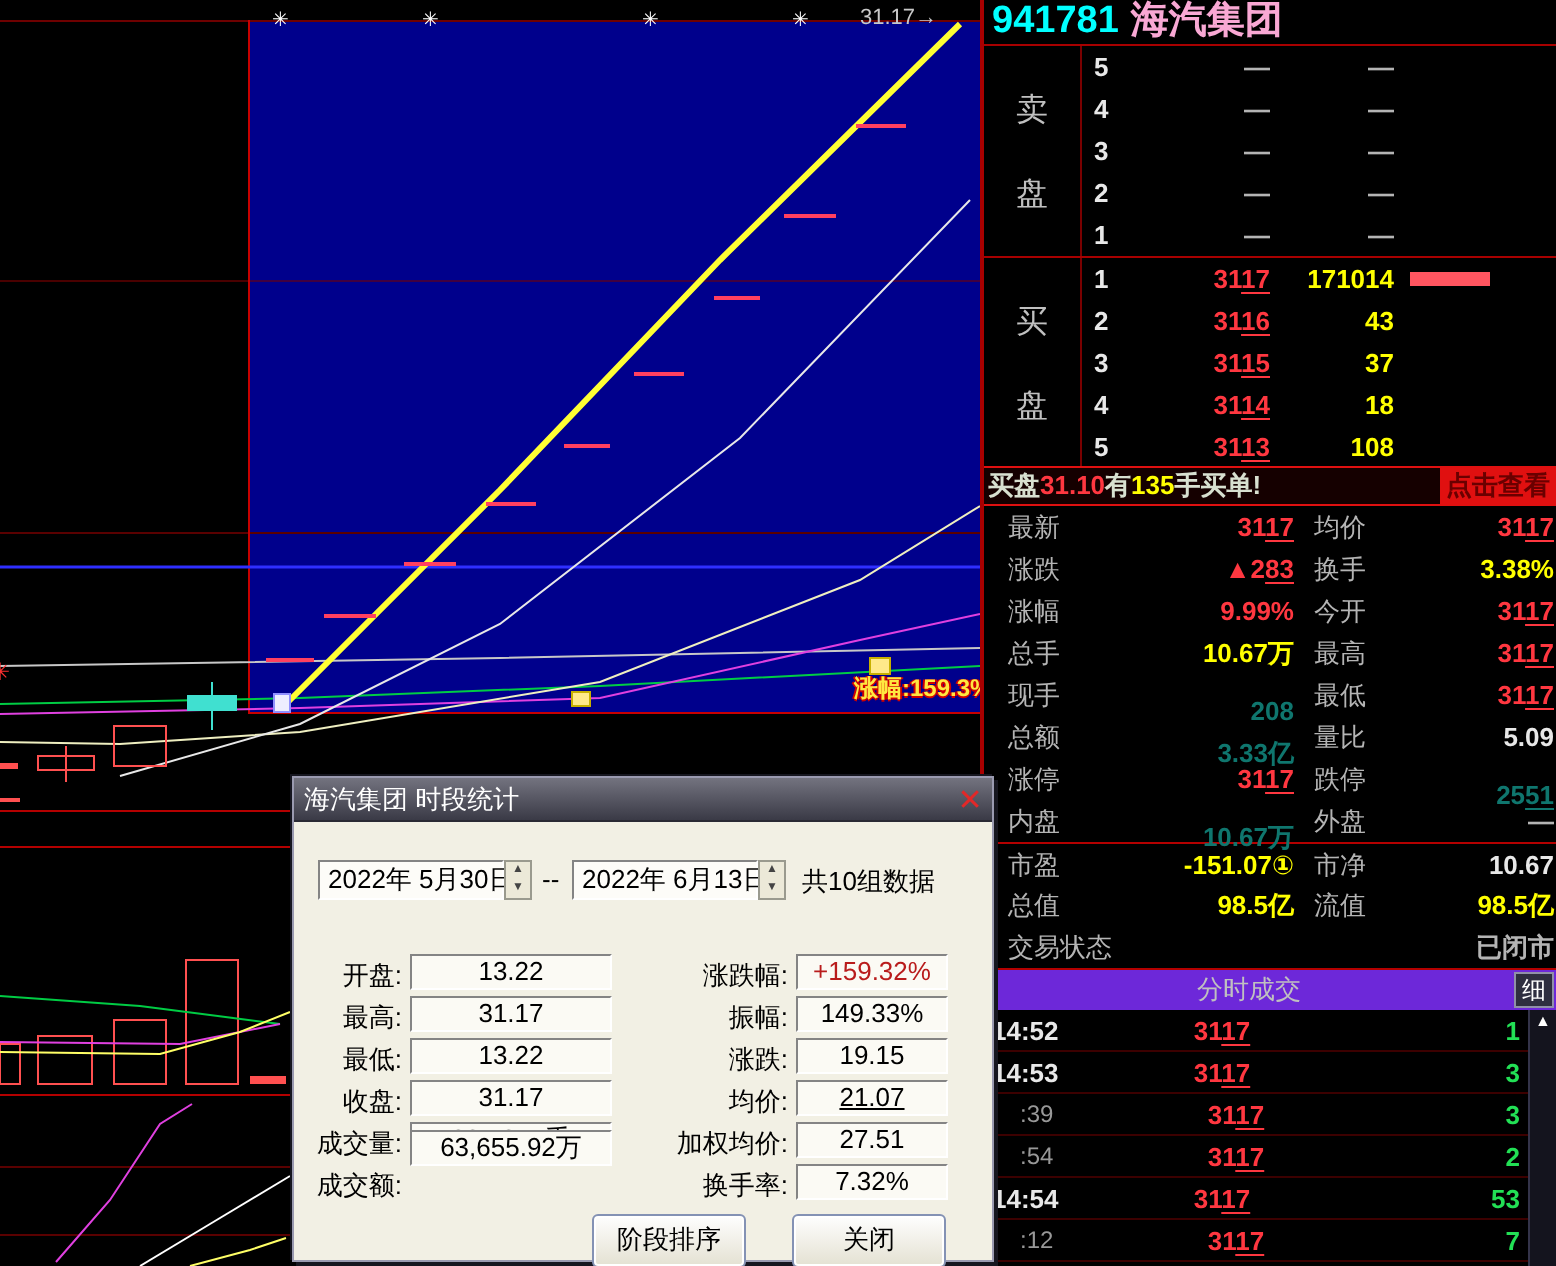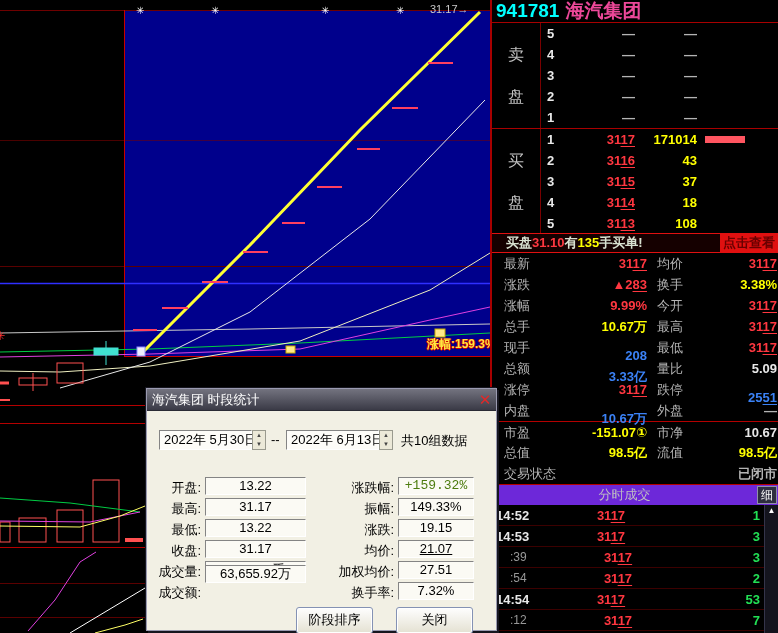--- a/index.html
+++ b/index.html
@@ -11,36 +11,36 @@
   .star{position:absolute;top:6px;color:#ffffff;font-size:10px;line-height:10px;}
   .gain-label{position:absolute;left:427px;top:336px;font-size:12px;font-weight:bold;color:#ffe840;
               text-shadow:1px 0 0 #d00000,-1px 0 0 #d00000,0 1px 0 #d00000;white-space:nowrap;}
   .edge-marker{position:absolute;left:-5px;top:329px;color:#ff3030;font-size:12px;}
   
   .right-panel{position:absolute;left:490px;top:0;width:288px;height:633px;background:#000;
                border-left:2px solid #a80000;box-sizing:border-box;font-size:13px;}
   .panel-header{position:absolute;left:0;top:0;width:100%;height:22px;line-height:22px;padding-left:4px;
                 box-sizing:border-box;font-size:19px;font-weight:bold;white-space:nowrap;}
   .code{color:#00ffff;margin-right:6px;}
-  .stock-name{color:#ec4899;}
+  .stock-name{color:#f9a8d4;}
   .orderbook{position:absolute;left:0;top:22px;width:100%;height:211px;border-top:1px solid #a80000;
              box-sizing:border-box;}
   .ob-side-label{position:absolute;left:0;width:48px;color:#c0c0c0;font-size:16px;text-align:center;}
   .ob-divider{position:absolute;left:0;top:105px;width:100%;border-top:1px solid #a80000;}
   .ob-col-divider{position:absolute;left:48px;top:0;height:100%;border-left:1px solid #7a0000;}
   .ob-rows{position:absolute;left:49px;top:0;width:237px;}
   .ob-row{display:flex;height:21px;line-height:21px;align-items:center;}
   .ob-level{width:20px;padding-left:6px;color:#e8e8e8;font-weight:bold;}
   .ob-price{width:68px;text-align:right;font-weight:bold;}
   .ob-vol{width:62px;text-align:right;font-weight:bold;}
   .ob-bar{height:7px;width:40px;background:#ff5560;margin-left:8px;}
   .banner{position:absolute;left:0;top:233px;width:100%;height:20px;line-height:18px;background:#150000;
           border-top:1px solid #e01010;border-bottom:1px solid #e01010;box-sizing:border-box;
           display:flex;align-items:center;font-weight:bold;font-size:13px;}
-  .banner-text{flex:1;padding-left:14px;color:#d8e0d0;white-space:nowrap;}
+  .banner-text{flex:1;padding-left:2px;color:#d8e0d0;white-space:nowrap;}
   .banner-action{background:#e01010;color:#6a0000;padding:0 3px;height:18px;line-height:18px;}
   .stats{position:absolute;left:0;top:253px;width:100%;}
   .st-row{display:flex;height:21px;line-height:21px;align-items:center;}
   .st-row.div-top{border-top:1px solid #b40000;box-sizing:border-box;}
   .st-ll{width:54px;padding-left:12px;color:#b4b4b4;}
   .st-lv{width:89px;text-align:right;font-weight:bold;}
   .st-rl{width:56px;padding-left:10px;color:#b4b4b4;}
   .st-rv{flex:1;text-align:right;font-weight:bold;padding-right:1px;}
   .tape-head{position:absolute;left:0;top:484px;width:100%;height:21px;line-height:20px;background:#6d28d9;
              border-top:1px solid #b40000;box-sizing:border-box;display:flex;align-items:center;}
@@ -51,39 +51,39 @@
   .tape-row{display:flex;height:21px;line-height:21px;align-items:flex-start;border-bottom:1px solid #3c0000;
             box-sizing:border-box;}
   .tape-time{width:60px;padding-left:4px;font-weight:bold;color:#e8e8e8;}
   .tape-time.dim{color:#989898;font-weight:normal;font-size:12px;padding-left:18px;width:46px;}
   .tape-price{width:110px;text-align:center;font-weight:bold;}
   .tape-vol{flex:1;text-align:right;padding-right:6px;font-weight:bold;color:#22e055;}
   .tape-scroll{position:absolute;right:0;top:505px;width:14px;height:128px;background:#14141e;
                border-left:1px solid #34344a;box-sizing:border-box;text-align:center;}
   .tape-scroll .arrow{color:#ffffff;font-size:8px;line-height:12px;display:block;}
   
-  .red{color:#ff3740;} .yel{color:#ffff00;} .grn{color:#3b82f6;margin-top:16px;} .wht{color:#e8e8e8;} .gry{color:#b4b4b4;}
+  .red{color:#ff3740;} .yel{color:#ffff00;} .grn{color:#0f766e;margin-top:16px;} .wht{color:#e8e8e8;} .gry{color:#b4b4b4;}
   .u2{text-decoration:underline;text-underline-offset:2px;text-decoration-thickness:1px;}
   
   .dialog{position:absolute;left:146px;top:388px;width:351px;height:243px;background:#f2f0e4;
           border:1px solid #9a9ab0;box-shadow:2px 2px 0 0 #16161f, -1px -1px 0 0 #16161f;box-sizing:border-box;}
   .dlg-titlebar{height:22px;background:linear-gradient(#73737f,#3a3a46);display:flex;align-items:center;
                 color:#ffffff;font-size:13px;padding-left:5px;border-bottom:1px solid #2a2a34;box-sizing:border-box;}
   .dlg-title{flex:1;}
   .dlg-close{width:22px;text-align:center;color:#e22828;font-weight:bold;font-size:15px;cursor:default;}
   .dlg-body{position:relative;width:100%;height:220px;font-size:13px;color:#000;}
   .date-box{position:absolute;height:20px;background:#fdfcf8;border:1px solid;border-color:#848484 #ffffff #ffffff #848484;
             box-sizing:border-box;line-height:18px;padding-left:4px;white-space:nowrap;}
   .spinner{position:absolute;width:14px;height:20px;background:#ece9d8;border:1px solid #9a9a8e;box-sizing:border-box;
            font-size:6px;color:#444;text-align:center;line-height:9px;}
   .dlg-static{position:absolute;white-space:nowrap;}
   .fld-label{position:absolute;text-align:right;white-space:nowrap;}
   .fld-box{position:absolute;height:18px;background:#fbfaf4;border:1px solid;border-color:#848484 #ffffff #ffffff #848484;
            box-sizing:border-box;line-height:16px;text-align:center;white-space:nowrap;}
-  .fld-box.red-val{color:#4d7c0f;font-family:Liberation Mono, monospace;}
+  .fld-box.red-val{color:#b91c1c;}
   .dlg-btn{position:absolute;width:75px;height:25px;border:1px solid #8492b4;border-radius:3px;
            background:linear-gradient(#fefefe,#e4e1d2);box-shadow:inset 0 0 0 1px #ffffff;
            font-size:13px;line-height:23px;text-align:center;color:#000;}
 </style>
 </head>
 <body>
 
 <div class="screen">
 
   <div class="chart-area">

